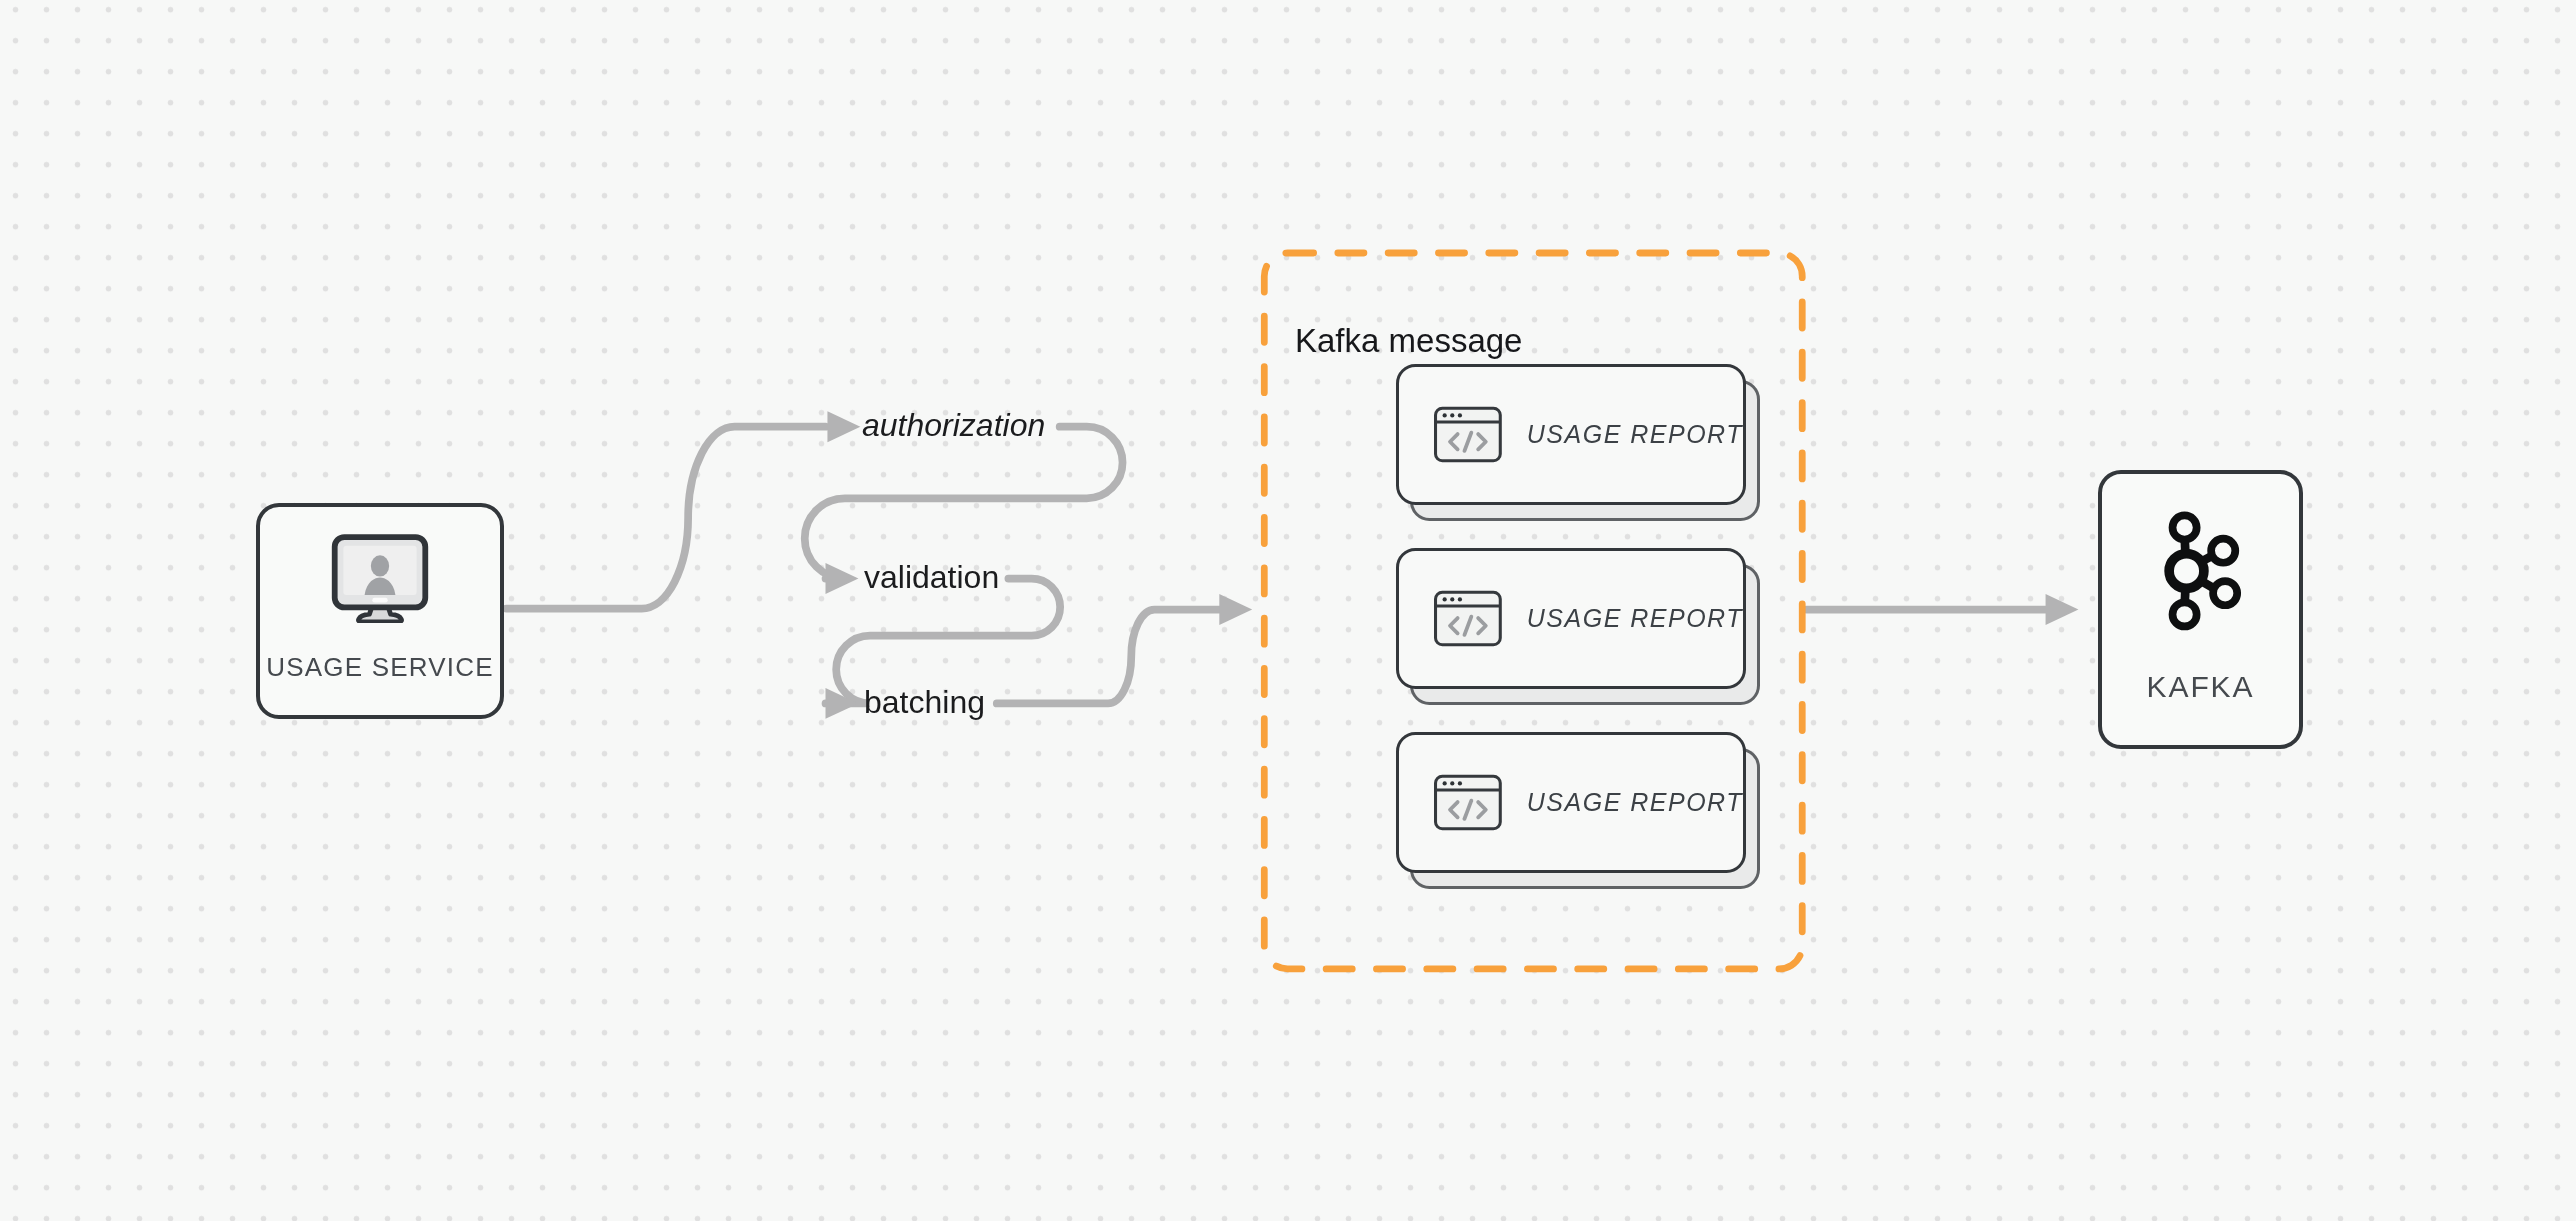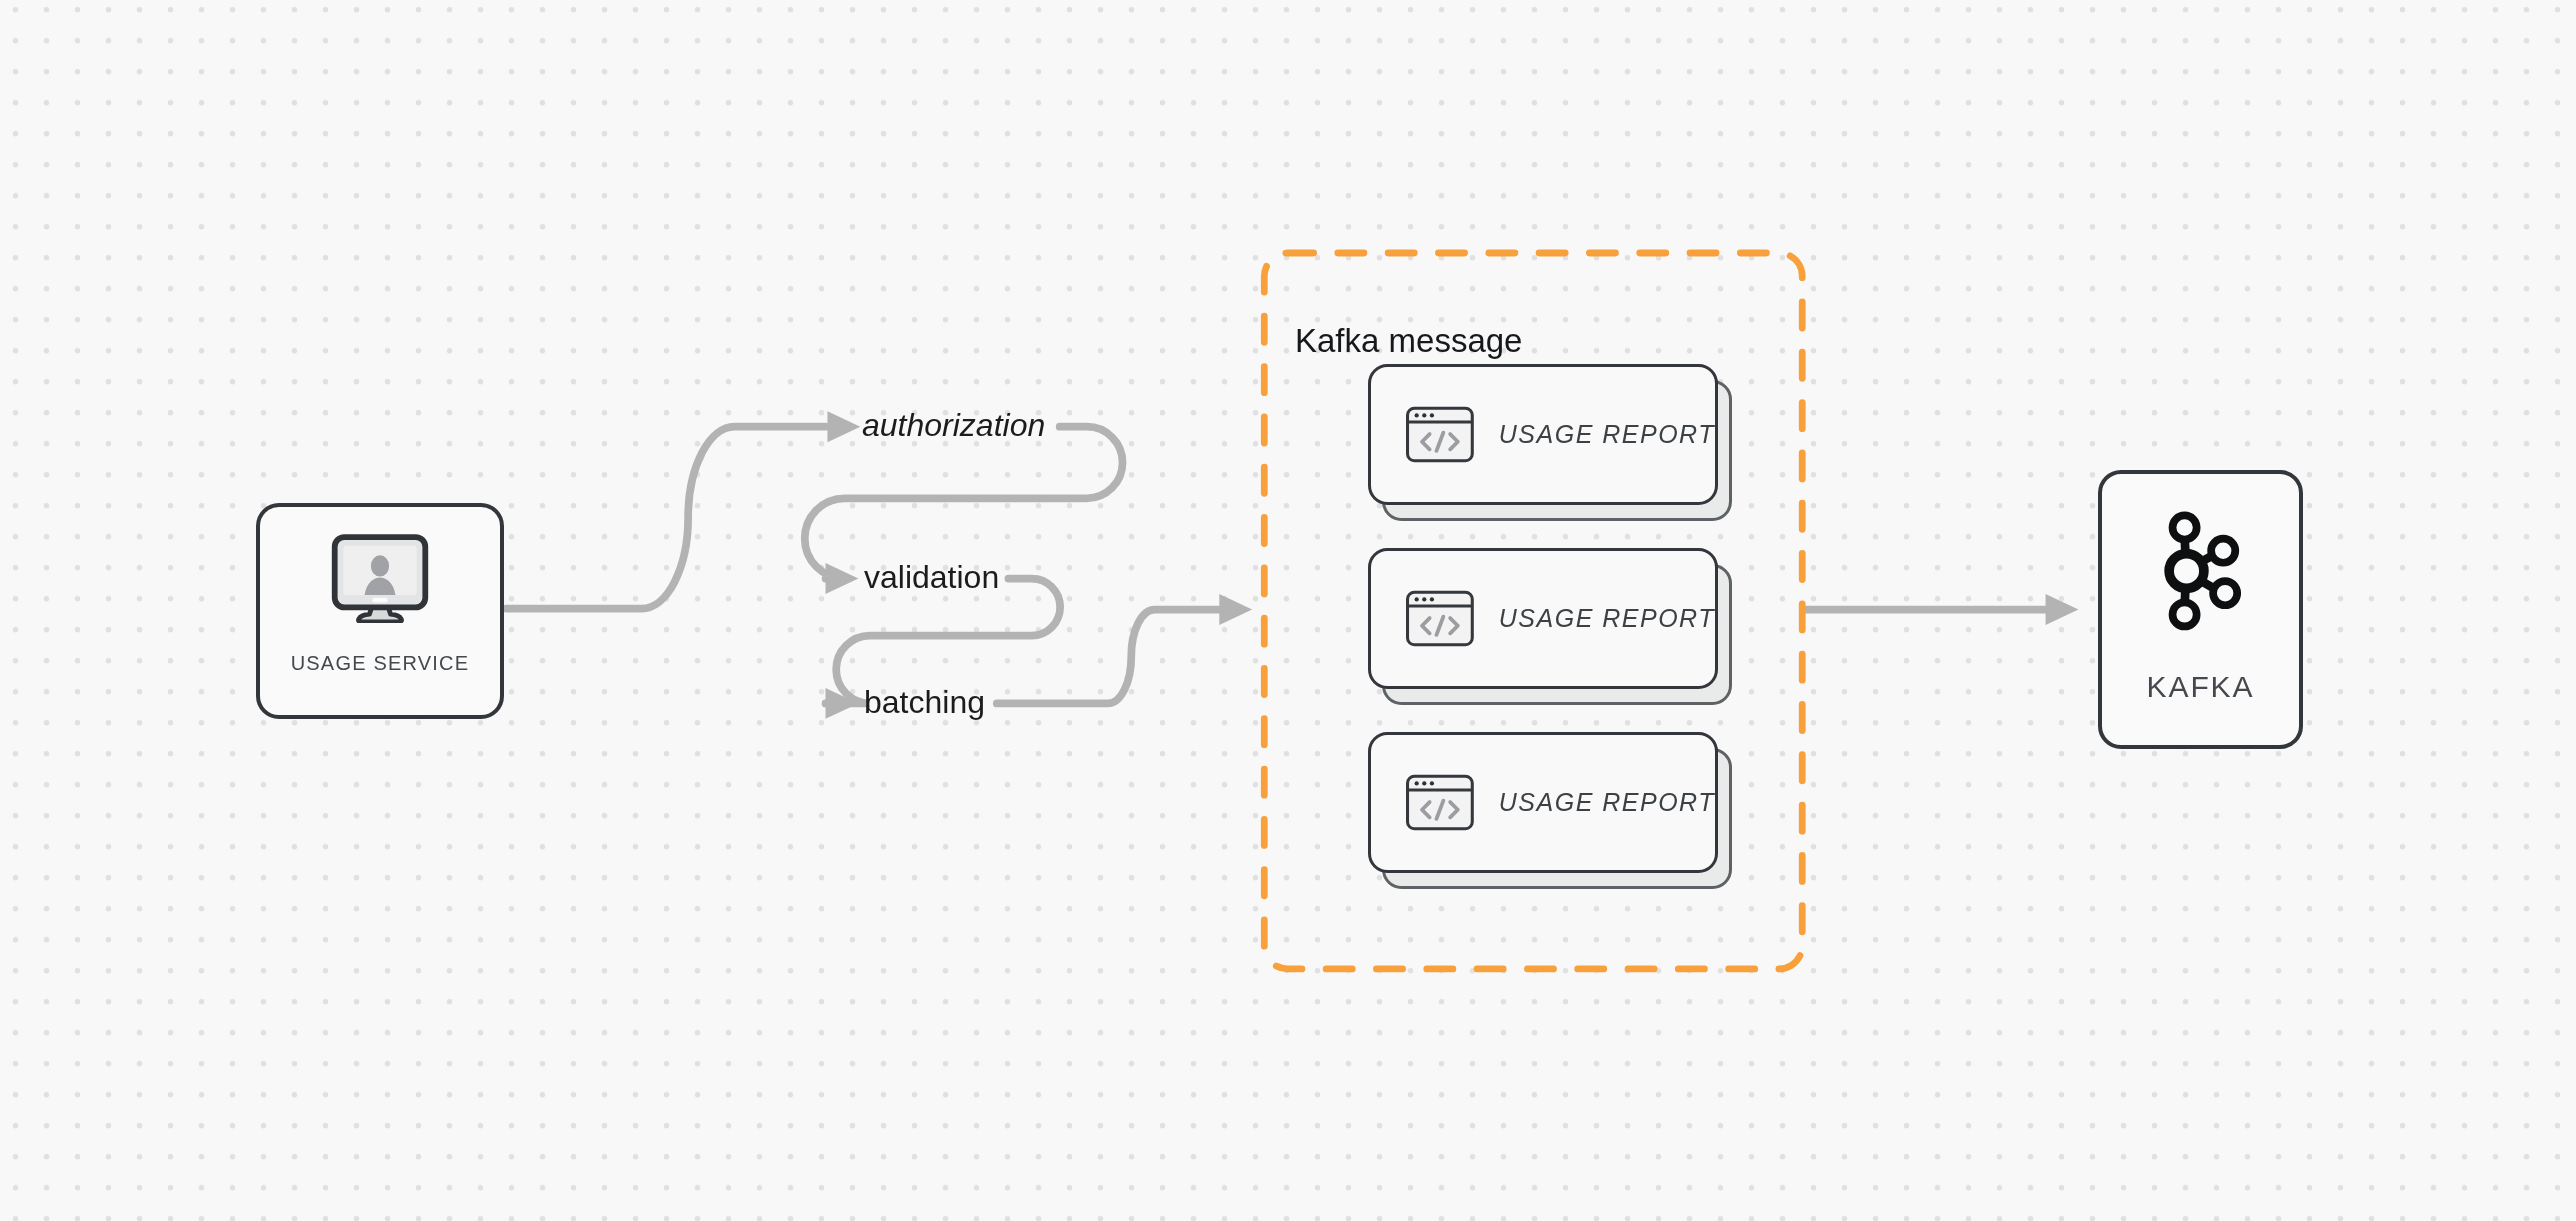--- a/index.html
+++ b/index.html
@@ -35,21 +35,21 @@
     align-items: center;
     z-index: 2;
   }
   .node-usage { left: 256px; top: 503px; width: 248px; height: 216px; padding-top: 27px; }
   .node-kafka { left: 2098px; top: 470px; width: 205px; height: 279px; padding-top: 33px; }
   .node-label {
     color: #45494e;
     letter-spacing: 1.2px;
     white-space: nowrap;
   }
-  .node-usage .node-label { font-size: 20px; margin-top: 29px; }
+  .node-usage .node-label { font-size: 26px; margin-top: 29px; }
   .node-kafka .node-label { font-size: 30px; margin-top: 37px; letter-spacing: 1.9px; }
 
   
   .step-label {
     position: absolute;
     transform: translateY(-54%);
     font-size: 32px;
     font-weight: 500;
     color: #1b1c1e;
     white-space: nowrap;
@@ -63,21 +63,21 @@
   .group-title {
     position: absolute;
     left: 1295px; top: 293px;
     font-size: 33px;
     font-weight: 500;
     color: #17181b;
     z-index: 2;
     white-space: nowrap;
     margin-top: 29px;
   }
-  .card-wrap { position: absolute; left: 1368px; width: 308px; height: 141px; z-index: 2; }
+  .card-wrap { position: absolute; left: 1396px; width: 308px; height: 141px; z-index: 2; }
   .card-wrap.c1 { top: 364px; }
   .card-wrap.c2 { top: 548px; }
   .card-wrap.c3 { top: 732px; }
   .card-shadow {
     position: absolute;
     left: 13.5px; top: 15.5px;
     width: 350px; height: 141px;
     box-sizing: border-box;
     background: #e9eaea;
     border: 3.9px solid #5f6265;

